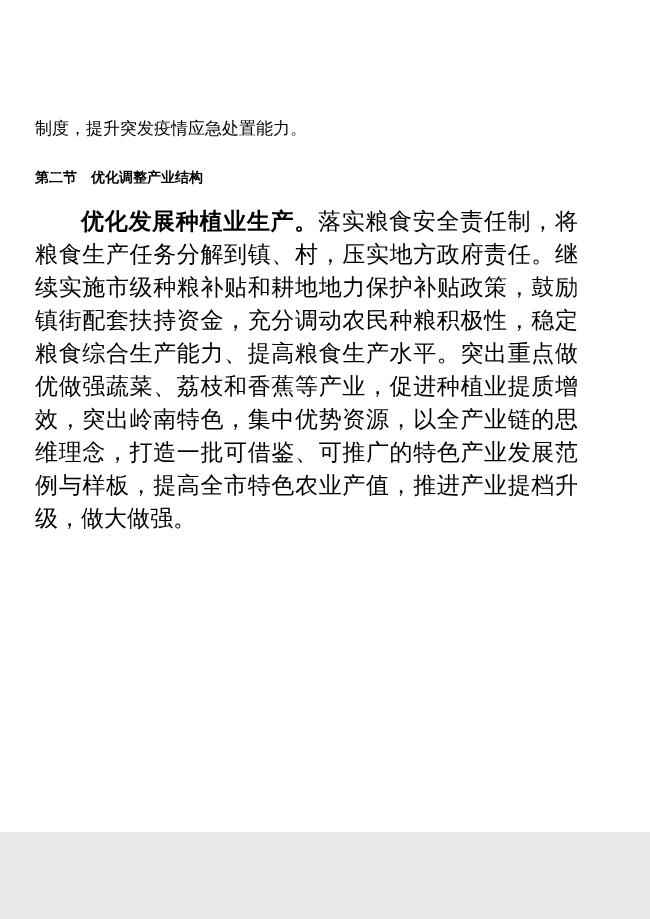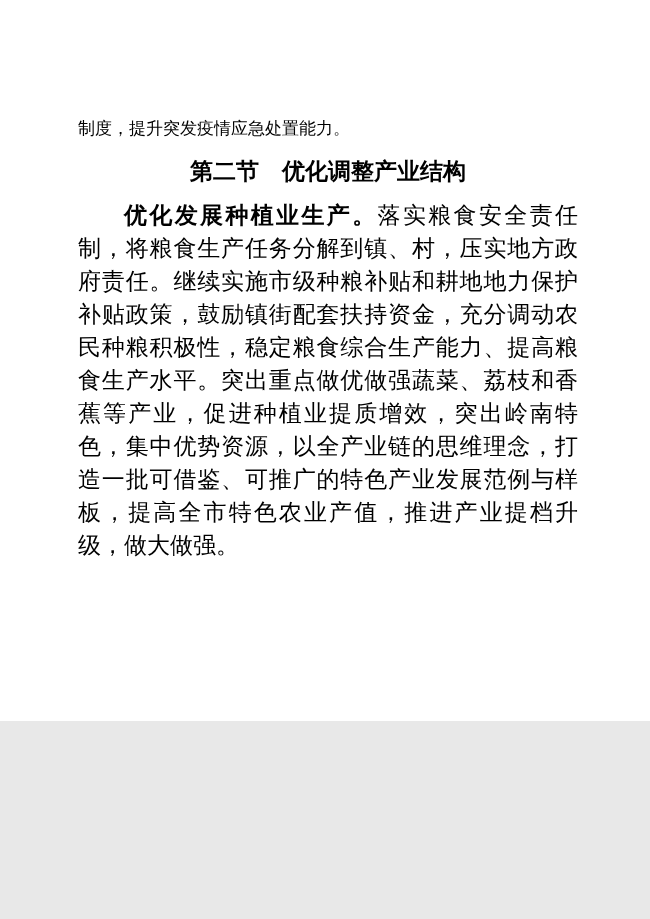--- a/index.html
+++ b/index.html
@@ -5,38 +5,37 @@
   * { margin: 0; padding: 0; box-sizing: border-box; }
   html, body { background: #e8e8e8; }
   body {
     width: 650px;
     height: 919px;
     font-family: "Liberation Serif", "DejaVu Serif", serif;
   }
   .page {
     position: relative;
     width: 650px;
-    height: 721px;
+    height: 832px;
     background: #ffffff;
     color: #000000;
     overflow: hidden;
-    padding: 112px 72px 0 78px;
+    padding: 112px 72px 0 35px;
   }
   .continuation {
     font-size: 17px;
     line-height: 33px;
     text-align: justify;
     text-indent: 0;
   }
   .section-heading {
-    font-size: 23px;
+    font-size: 14px;
     line-height: 33px;
     font-weight: 700;
-    text-align: center;
-    margin-top: 10px;
+    margin-top: 16px;
     margin-bottom: 11px;
     font-family: "Liberation Serif", "DejaVu Serif", serif;
   }
   .body-para {
     font-size: 23px;
     line-height: 33px;
     text-align: justify;
     text-indent: 2em;
   }
   .para-lead {

